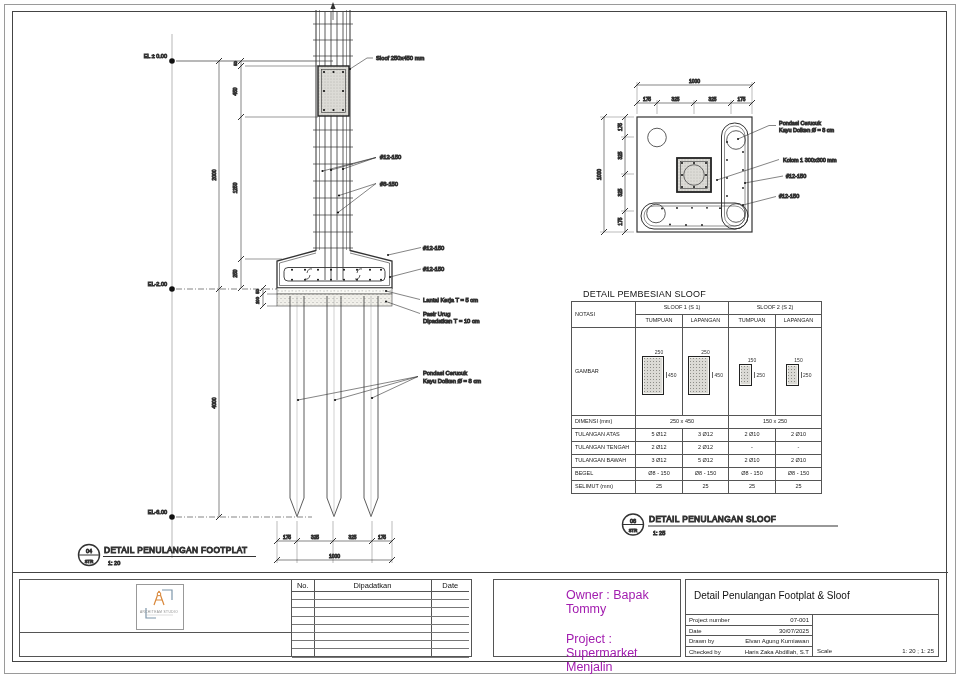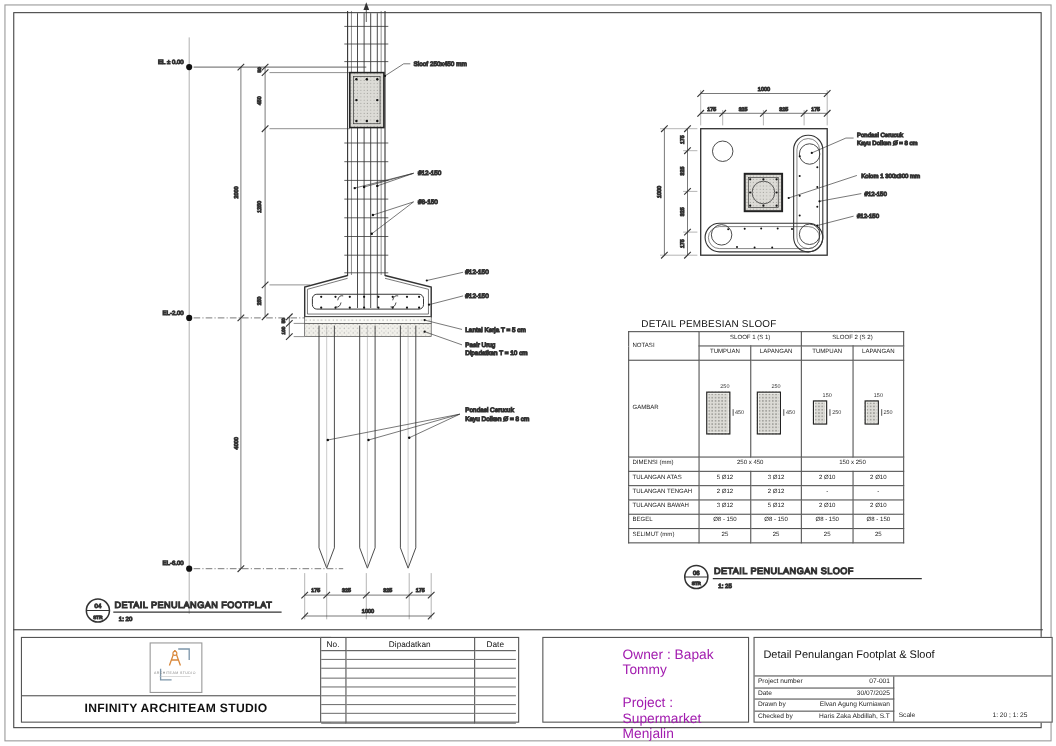--- a/index.html
+++ b/index.html
@@ -35,21 +35,21 @@
   .logo-box{left:116px;top:4px;width:46px;height:44px;border:1px solid #999;}
   .company-name{left:0;top:58px;width:100%;text-align:center;font-size:11px;font-weight:bold;
                 letter-spacing:.3px;color:#111;}
   .rev-box{left:291px;top:579px;width:179px;height:76px;}
   .revtable{border-collapse:collapse;table-layout:fixed;width:177px;}
   .revtable td{border-right:1px solid #555;border-bottom:.8px solid #777;height:7.2px;padding:0;}
   .revtable td:last-child{border-right:none;}
   .revtable tr.rhead td{height:11px;font-size:7.5px;text-align:center;color:#111;border-bottom:1px solid #555;}
   .owner-box{left:493px;top:579px;width:186px;height:76px;}
   .owner-line{left:25px;font-size:12.5px;color:#a21caf;margin-left:47px;}
-  .right-block{left:685px;top:579px;width:252px;height:76px;padding-left:18px;}
+  .right-block{left:685px;top:579px;width:252px;height:76px;}
   .rb-title{left:8px;top:10px;font-size:10px;color:#111;}
   .rb-rule{left:0;top:34px;width:100%;border-top:1px solid #555;}
   .rb-row{left:0;width:126px;height:9.5px;border-bottom:1px solid #555;border-right:1px solid #555;font-size:6px;}
   .rb-row .lbl{position:absolute;left:3px;top:2px;}
   .rb-row .val{position:absolute;right:3px;top:2px;}
   .rb-sheetcell{left:127px;top:35px;width:124px;height:30.5px;border-bottom:1px solid #555;
                 display:flex;align-items:center;justify-content:center;font-size:11.5px;color:#111;}
   .rb-scalerow{left:127px;top:66px;width:124px;height:10px;font-size:6px;}
 </style>
 </head>
@@ -531,21 +531,20 @@
   <div class="abs logo-box">
     <svg width="44" height="42" viewBox="0 0 44 42">
       <path d="M25,5 H35 V15" stroke="#7d96aa" stroke-width="1.2" fill="none"></path>
       <path d="M9,23 V33 H19" stroke="#7d96aa" stroke-width="1.2" fill="none"></path>
       <path d="M22,6 L17,20 M22,6 L27,20 M18.5,15 L25.5,15" stroke="#d9883b" stroke-width="1.2" fill="none"></path>
       <circle cx="22" cy="9" r="1.8" stroke="#d9883b" stroke-width="1" fill="#fff"></circle>
       <text x="22" y="27.5" text-anchor="middle" style="font-size:3.2px;fill:#888;letter-spacing:.4px">ARCHITEAM STUDIO</text>
       <line x1="8" y1="30" x2="36" y2="30" stroke="#bbb" stroke-width="0.5"></line>
     </svg>
   </div>
-  <div class="abs company-name">INFINITY ARCHITEAM STUDIO</div>
 </div>
 
 <div class="abs box rev-box">
   <table class="revtable">
     <colgroup>
         <col style="width:22px">
         <col style="width:117px">
         <col style="width:38px">
       </colgroup>
     <tbody>

